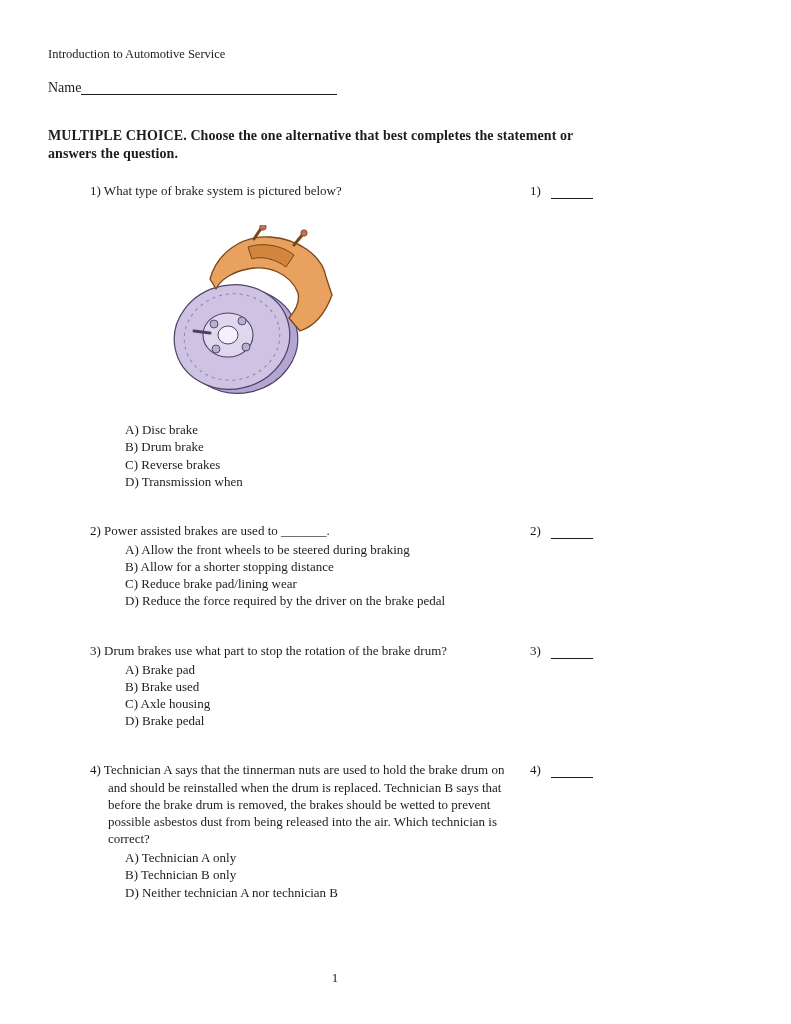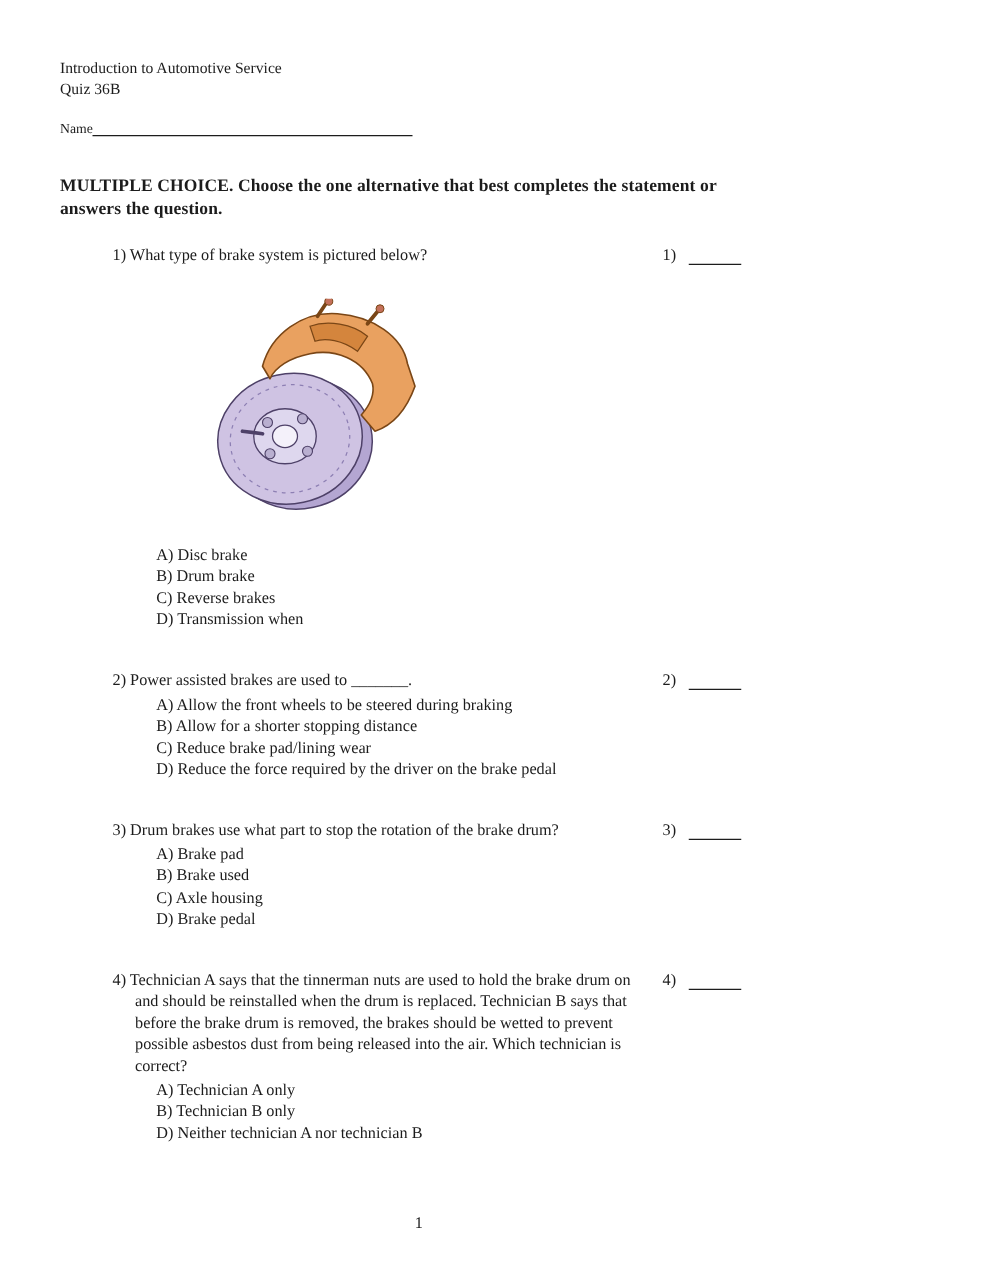--- a/index.html
+++ b/index.html
@@ -15,21 +15,21 @@
   }
   .page {
     width: 670px;
     min-height: 1024px;
     padding: 46px 48px 38px 48px;
     display: flex;
     flex-direction: column;
     background: #ffffff;
   }
   .header-line { font-size: 12.5px; }
-  .name-row { margin-top: 16px; font-size: 11px; }
+  .name-row { margin-top: 16px; font-size: 14px; }
   .name-line {
     display: inline-block;
     width: 256px;
     height: 14px;
     border-bottom: 1px solid #1c1c1c;
     vertical-align: -3px;
   }
   .instructions {
     margin-top: 30px;
     font-weight: bold;
@@ -57,21 +57,20 @@
   .figure-wrap { margin: 26px 0 20px 80px; }
   .footer { margin-top: auto; text-align: center; padding-top: 40px; font-size: 13px; }
 </style>
 </head>
 <body>
 
 <div class="page">
 
   <header>
     <div class="header-line">Introduction to Automotive Service</div>
-    <div class="header-line">Quiz 36B</div>
   </header>
 
   <div class="name-row">
     <span>Name</span><span class="name-line"></span>
   </div>
 
   <div class="instructions">MULTIPLE CHOICE.  Choose the one alternative that best completes the statement or answers the question.</div>
 
   <section class="question first">
     <div class="q-body">

